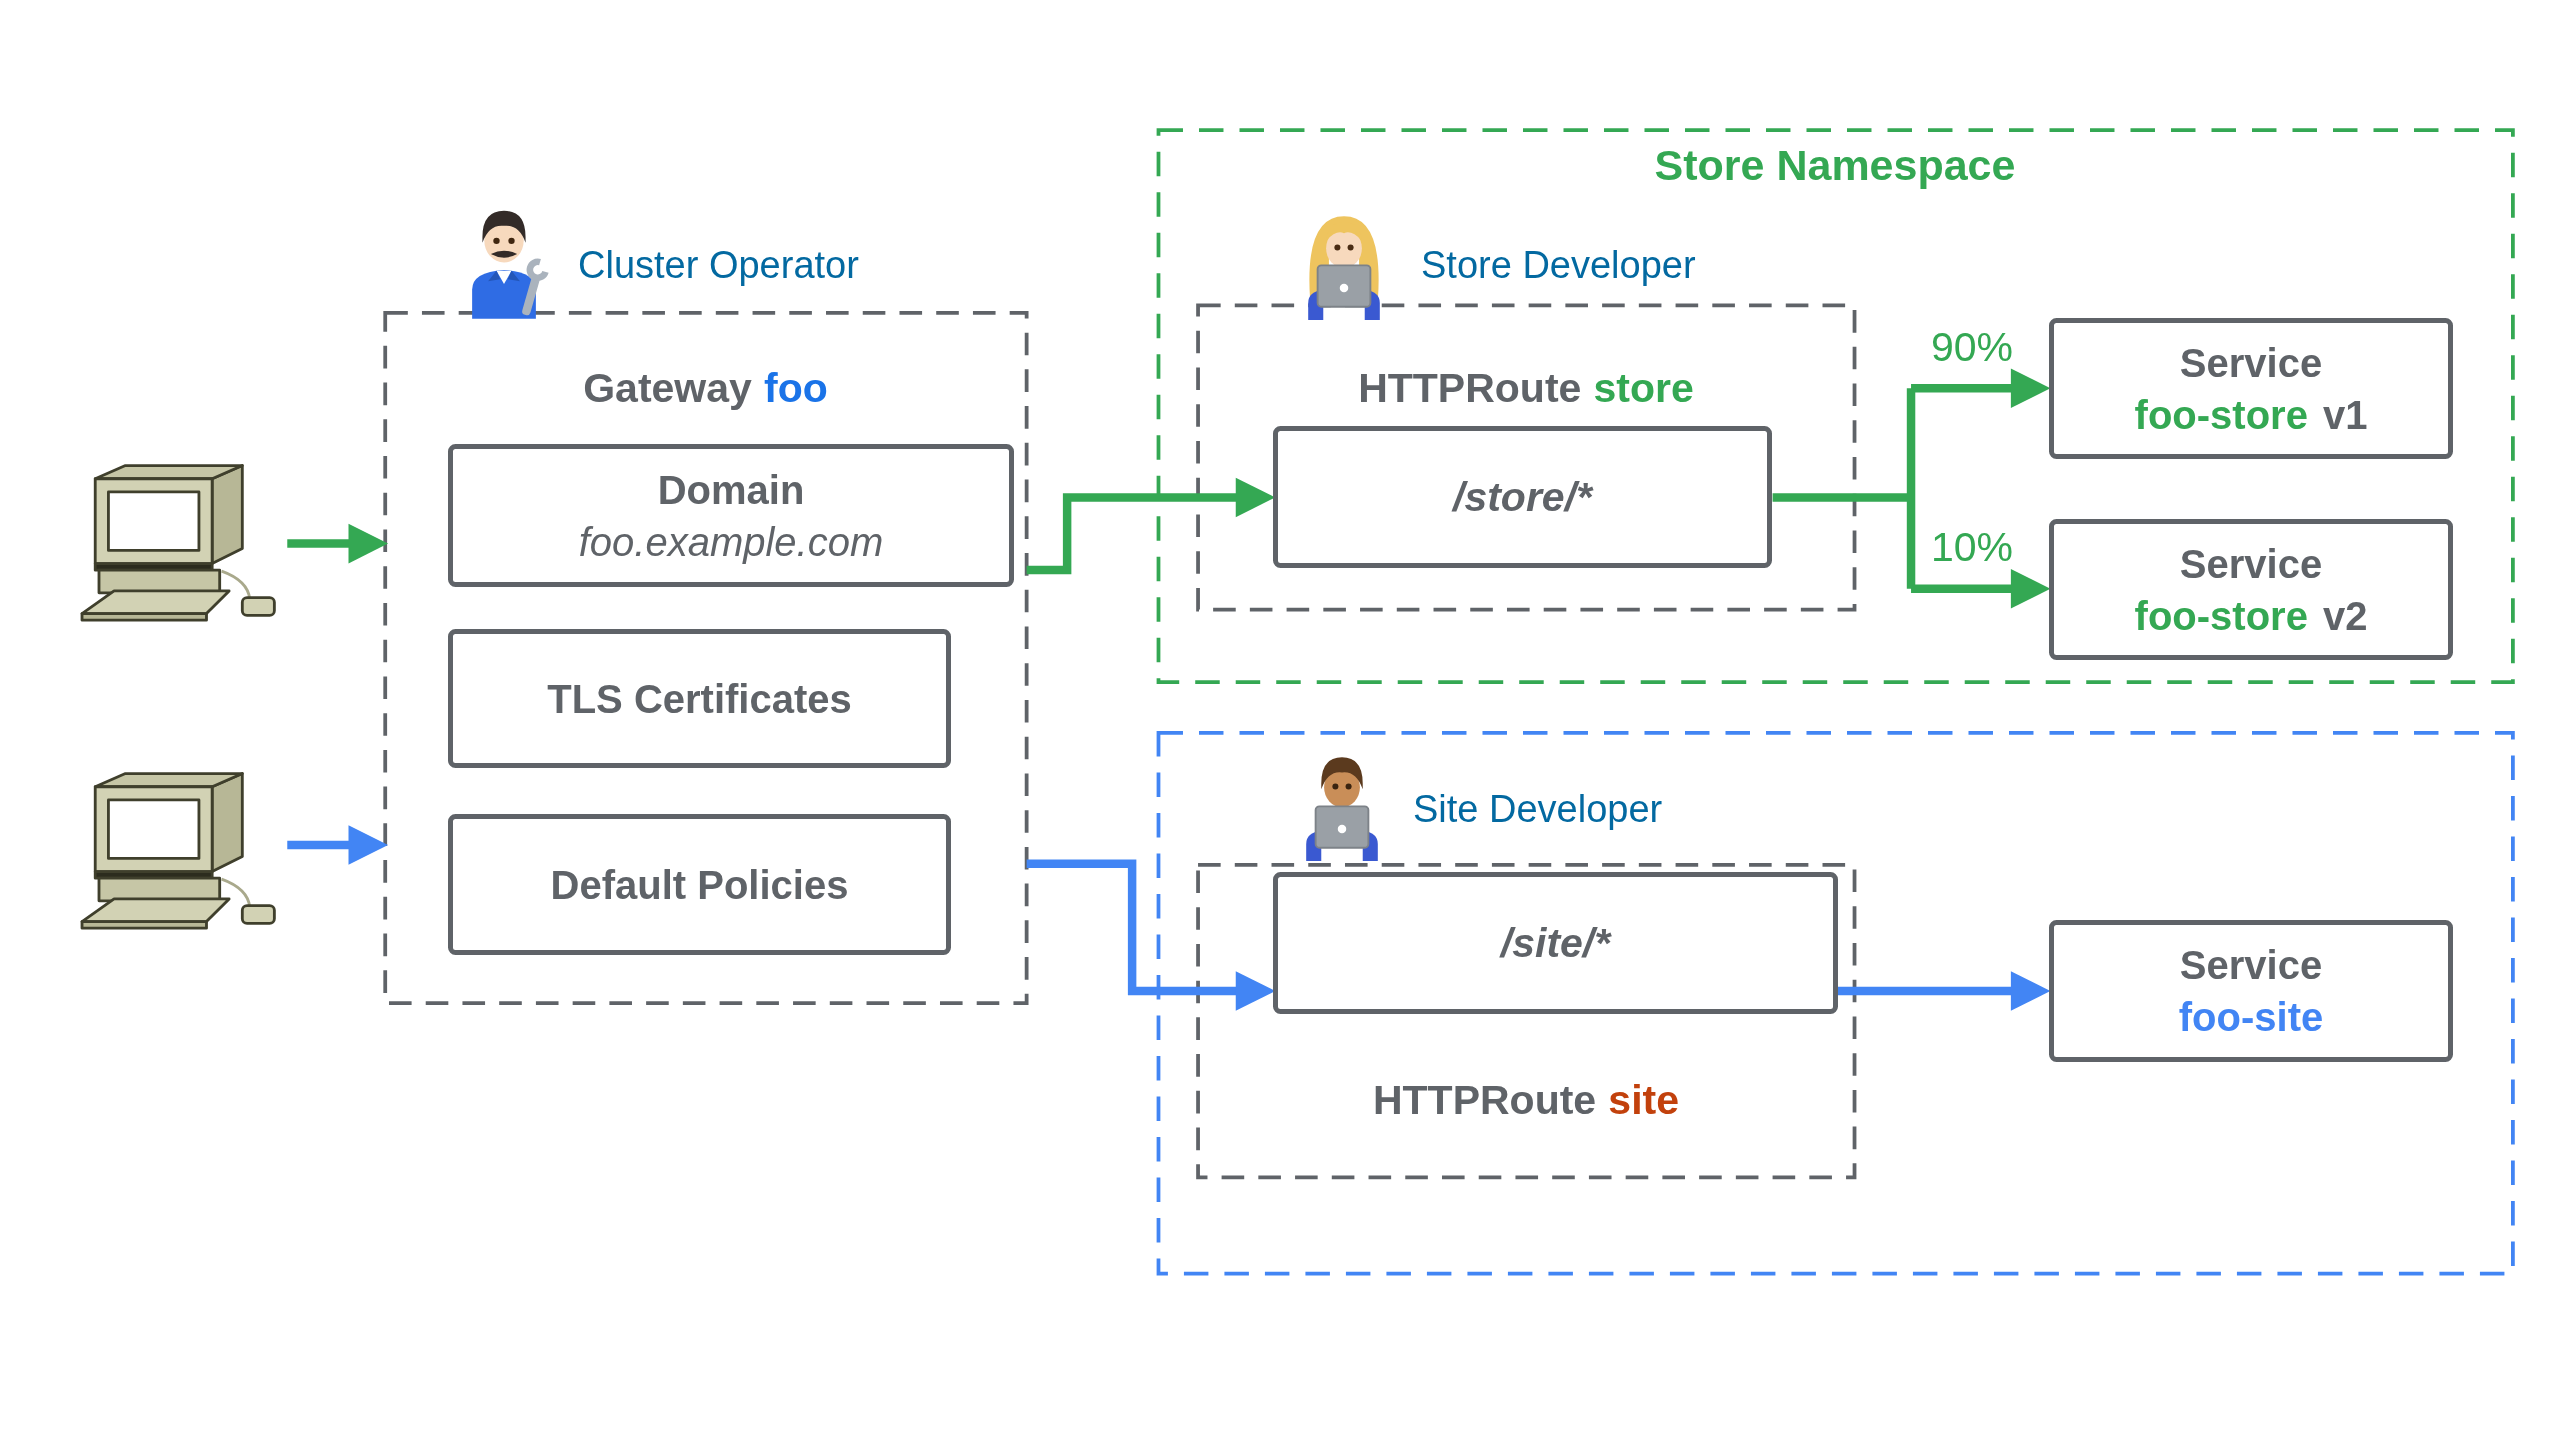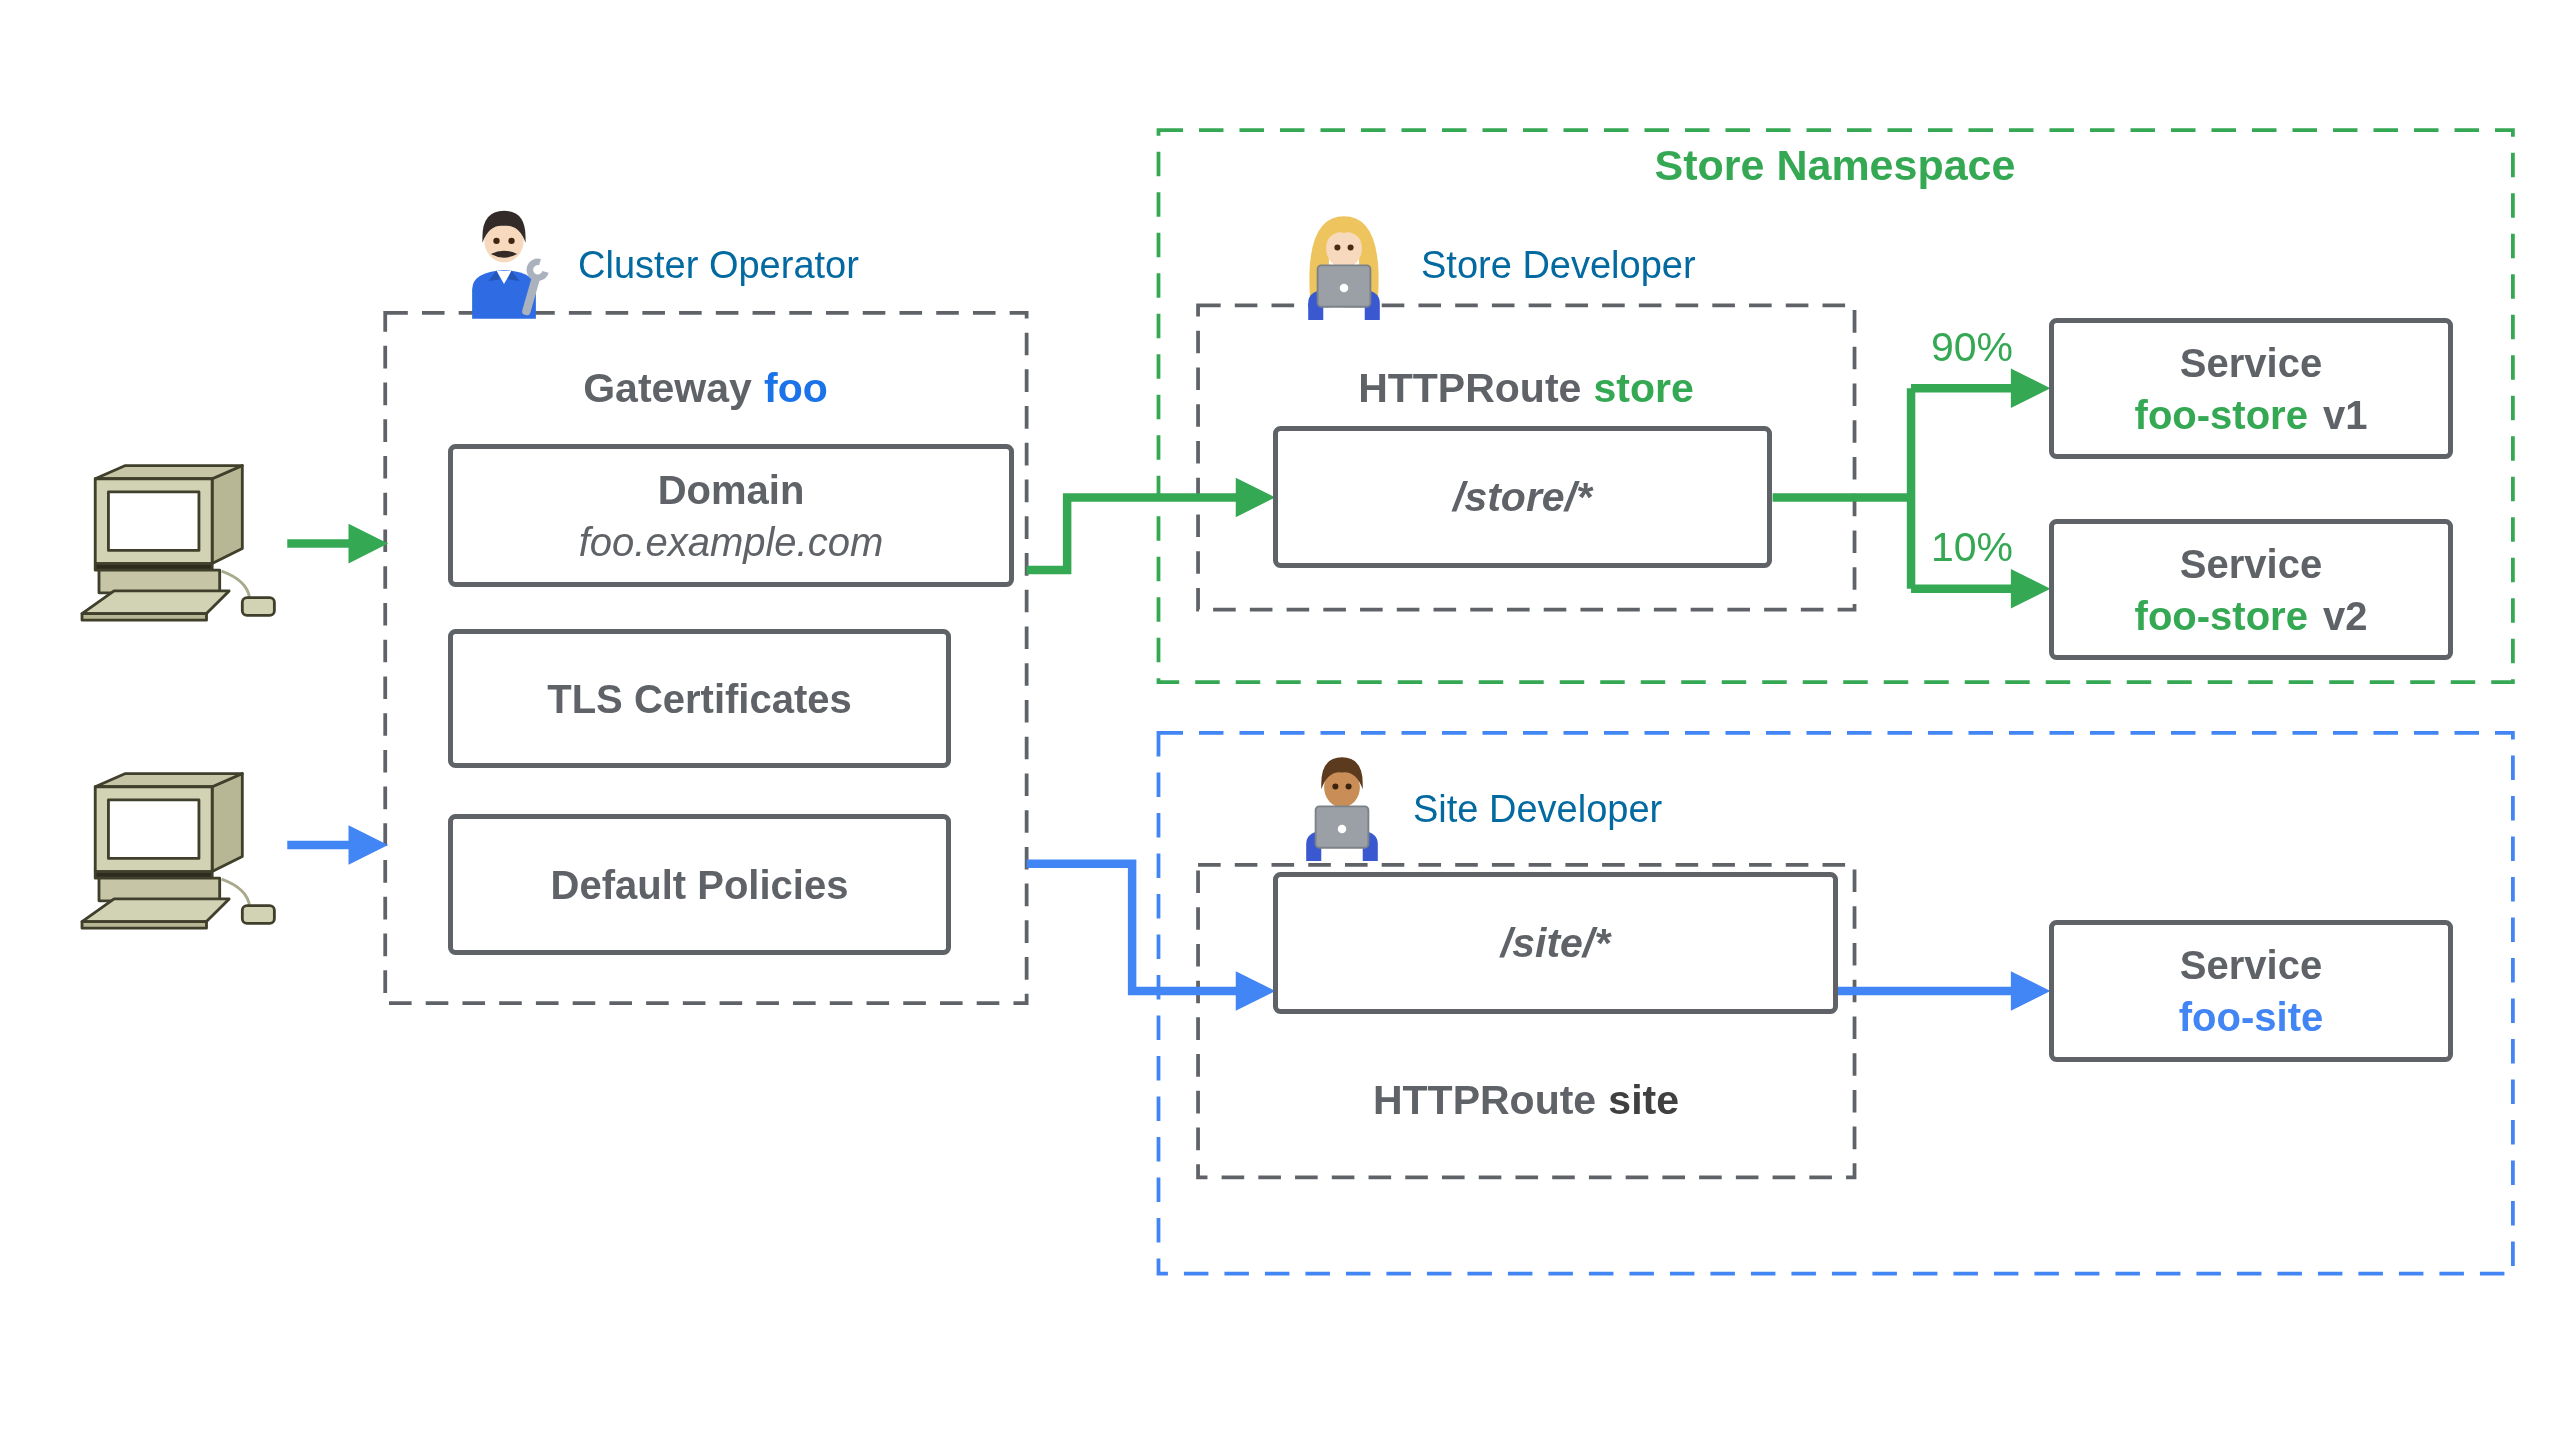--- a/index.html
+++ b/index.html
@@ -22,21 +22,21 @@
   .svc-version{color:#5f6368;margin-left:15px;}
   .actor-label{
     position:absolute;font-size:38px;color:#0369a1;height:49px;line-height:49px;
     white-space:nowrap;
   }
   .route-title{
     position:absolute;font-size:41px;font-weight:700;color:#5f6368;
     text-align:center;white-space:nowrap;
   }
   .route-name-green{color:#34a853;margin-left:12.2px;}
-  .route-name-blue{color:#404040;margin-left:12.2px;}
+  .route-name-blue{color:#c2410c;margin-left:12.2px;}
   .gw-name{color:#1a73e8;margin-left:12.2px;}
   .ns-label{
     position:absolute;font-size:43px;font-weight:700;text-align:center;white-space:nowrap;
   }
   .ns-green{color:#34a853;}
   .ns-blue{color:#4285f4;}
   .pct-label{
     position:absolute;font-size:41px;color:#34a853;text-align:center;white-space:nowrap;
   }
   .icon-wrap{position:absolute;}

